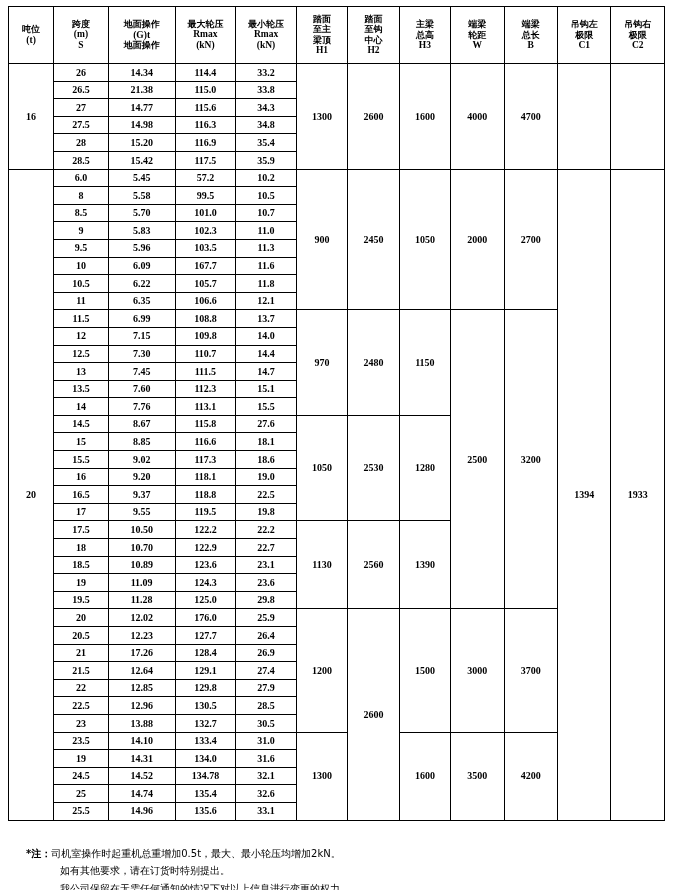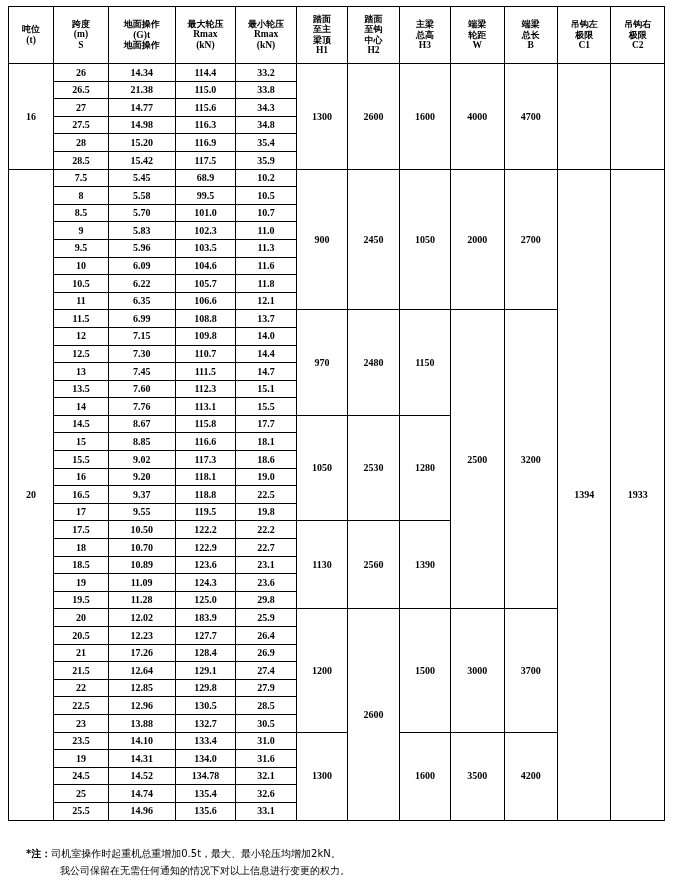--- a/index.html
+++ b/index.html
@@ -199,23 +199,23 @@
           <td>35.4</td>
         </tr>
         <tr>
           <td>28.5</td>
           <td>15.42</td>
           <td>117.5</td>
           <td>35.9</td>
         </tr>
         <tr>
           <td rowspan="37" class="tonnage">20</td>
-          <td>7.5</td>
+          <td>6.0</td>
           <td>5.45</td>
-          <td>68.9</td>
+          <td>57.2</td>
           <td>10.2</td>
           <td rowspan="8">900</td>
           <td rowspan="8">2450</td>
           <td rowspan="8">1050</td>
           <td rowspan="8">2000</td>
           <td rowspan="8">2700</td>
           <td rowspan="37">1394</td>
           <td rowspan="37">1933</td>
         </tr>
         <tr>
@@ -238,21 +238,21 @@
         </tr>
         <tr>
           <td>9.5</td>
           <td>5.96</td>
           <td>103.5</td>
           <td>11.3</td>
         </tr>
         <tr>
           <td>10</td>
           <td>6.09</td>
-          <td>104.6</td>
+          <td>167.7</td>
           <td>11.6</td>
         </tr>
         <tr>
           <td>10.5</td>
           <td>6.22</td>
           <td>105.7</td>
           <td>11.8</td>
         </tr>
         <tr>
           <td>11</td>
@@ -298,21 +298,21 @@
         <tr>
           <td>14</td>
           <td>7.76</td>
           <td>113.1</td>
           <td>15.5</td>
         </tr>
         <tr>
           <td>14.5</td>
           <td>8.67</td>
           <td>115.8</td>
-          <td>17.7</td>
+          <td>27.6</td>
           <td rowspan="6">1050</td>
           <td rowspan="6">2530</td>
           <td rowspan="6">1280</td>
         </tr>
         <tr>
           <td>15</td>
           <td>8.85</td>
           <td>116.6</td>
           <td>18.1</td>
         </tr>
@@ -369,21 +369,21 @@
         </tr>
         <tr>
           <td>19.5</td>
           <td>11.28</td>
           <td>125.0</td>
           <td>29.8</td>
         </tr>
         <tr>
           <td>20</td>
           <td>12.02</td>
-          <td>183.9</td>
+          <td>176.0</td>
           <td>25.9</td>
           <td rowspan="7">1200</td>
           <td rowspan="12">2600</td>
           <td rowspan="7">1500</td>
           <td rowspan="7">3000</td>
           <td rowspan="7">3700</td>
         </tr>
         <tr>
           <td>20.5</td>
           <td>12.23</td>
@@ -454,16 +454,17 @@
           <td>135.6</td>
           <td>33.1</td>
         </tr>
       </tbody>
   </table>
 
   <div class="notes">
     <div>
       <span class="star">*注：</span><span>司机室操作时起重机总重增加0.5t，最大、最小轮压均增加2kN。</span>
     </div>
+    <div class="line2">如有其他要求，请在订货时特别提出。</div>
     <div class="line3">我公司保留在无需任何通知的情况下对以上信息进行变更的权力。</div>
   </div>
 
 </div>
 
 </body></html>

